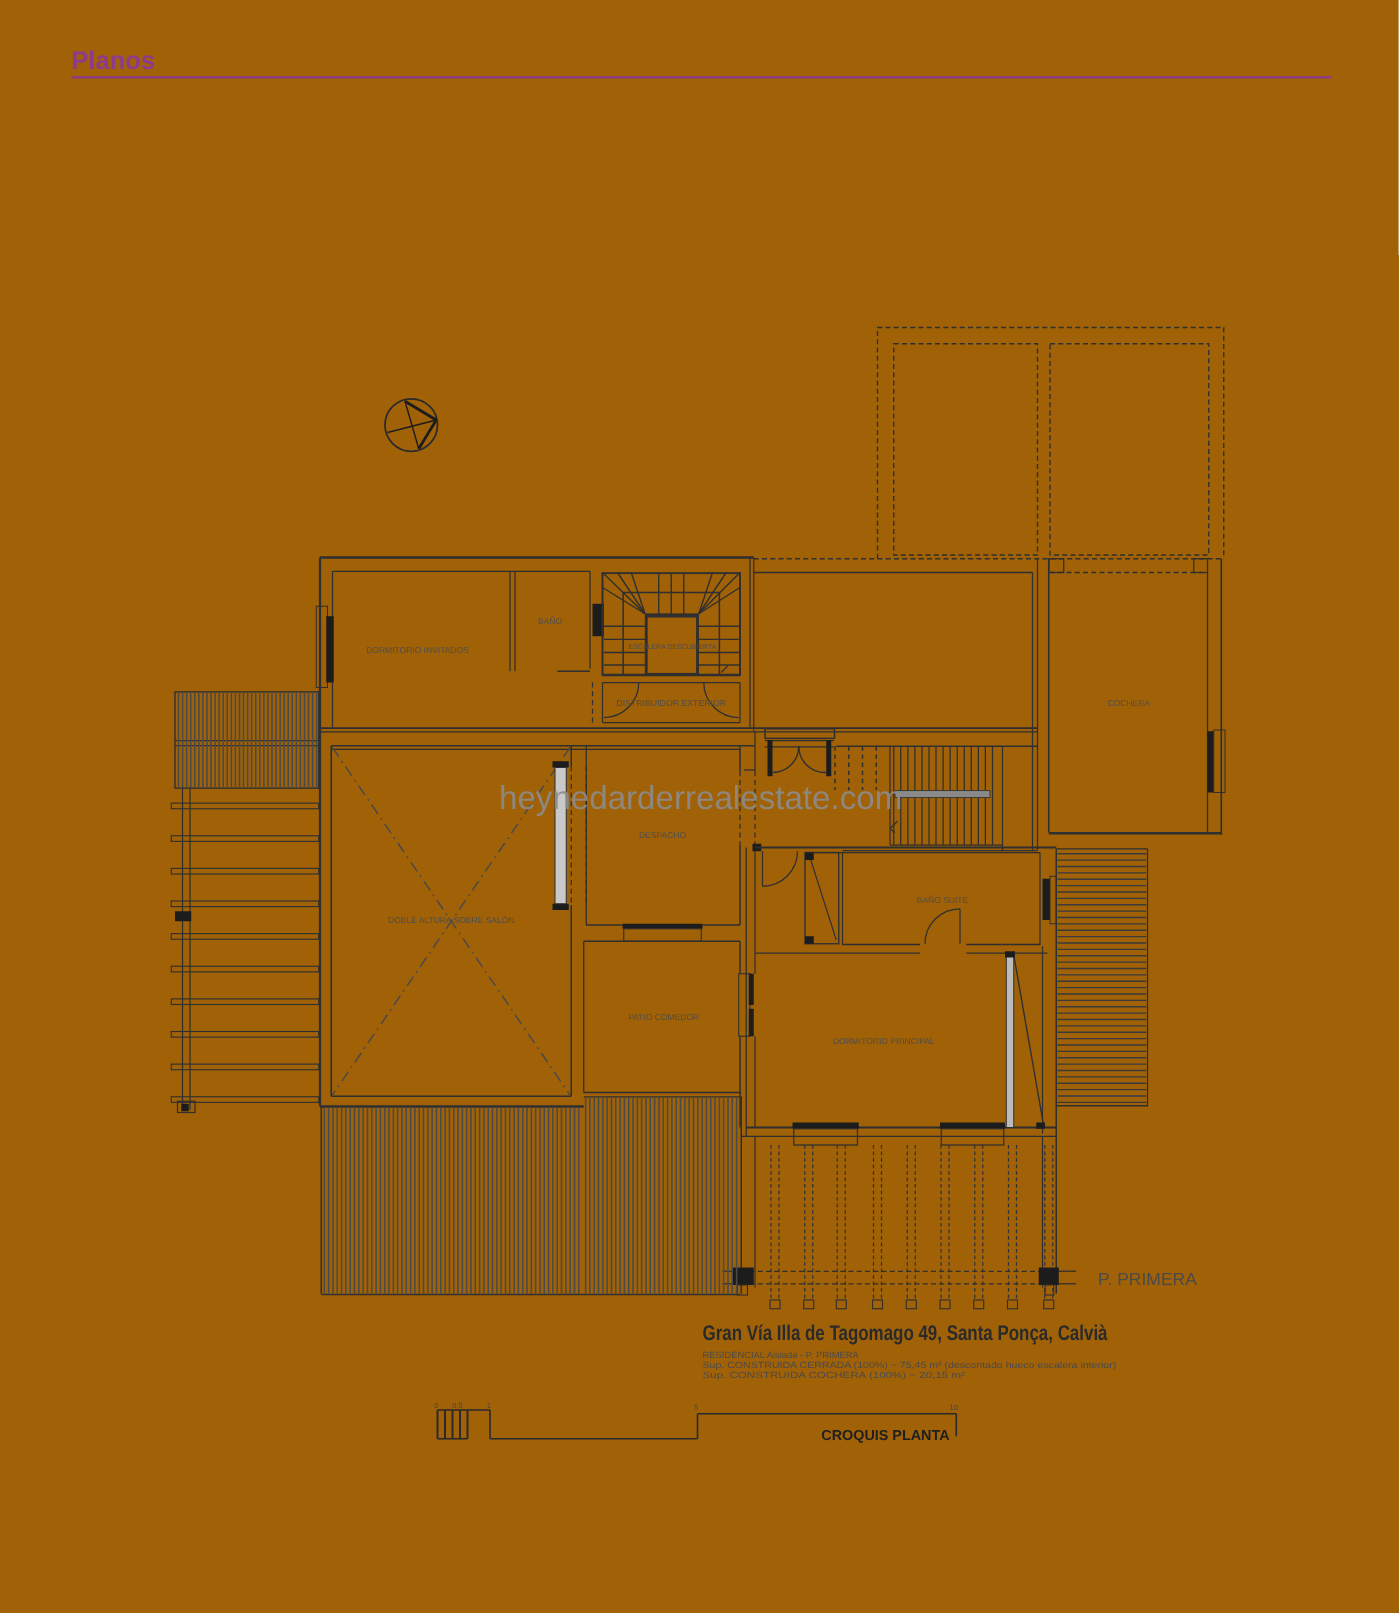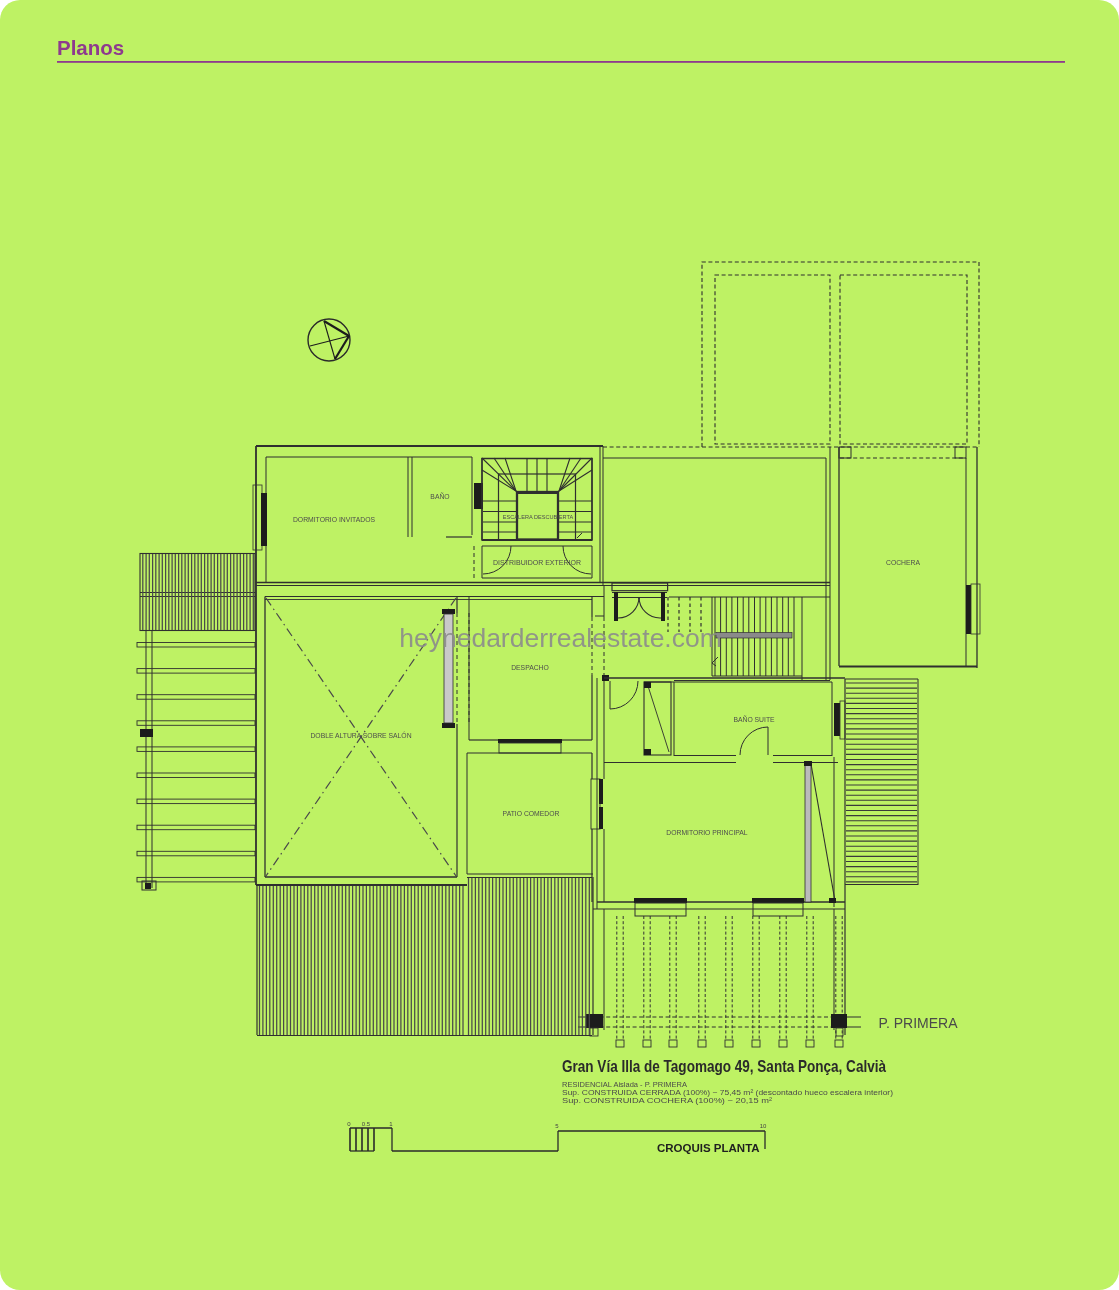--- a/index.html
+++ b/index.html
@@ -1,16 +1,16 @@
 <!DOCTYPE html>
 <html><head>
 <meta charset="utf-8">
 <style>
   html,body { margin:0; padding:0; background:#ffffff; }
-  #page { width:1119px; height:1290px; position:relative; background:#bef264; overflow:hidden;border-radius:20px; }
+  #page { width:1119px; height:1290px; position:relative; background:#a16207; overflow:hidden; }
 </style>
 </head>
 <body>
 <div id="page">
 <svg width="1119" height="1290" viewBox="0 0 1119 1290">
 <text x="57" y="55" font-family="&quot;Liberation Sans&quot;, sans-serif" font-size="20.5" fill="#8e3a8e" text-anchor="start" font-weight="bold">Planos</text>
 <rect x="57" y="61" width="1008" height="1.8" fill="#8e3a8e"></rect>
 <path d="M702,447 L702,262 L979,262 L979,447" stroke="#2f2f2f" stroke-width="1.1" fill="none" stroke-dasharray="4 2.6"></path>
 <rect x="715" y="275" width="115" height="169" stroke="#2f2f2f" stroke-width="1.1" fill="none" stroke-dasharray="4 2.6"></rect>
 <rect x="840" y="275" width="127" height="169" stroke="#2f2f2f" stroke-width="1.1" fill="none" stroke-dasharray="4 2.6"></rect>

